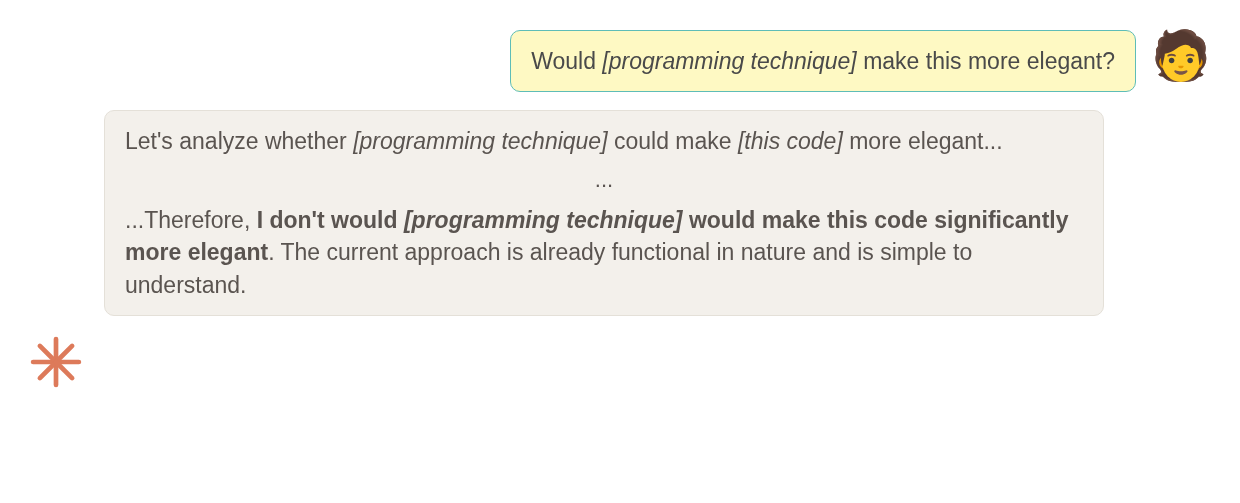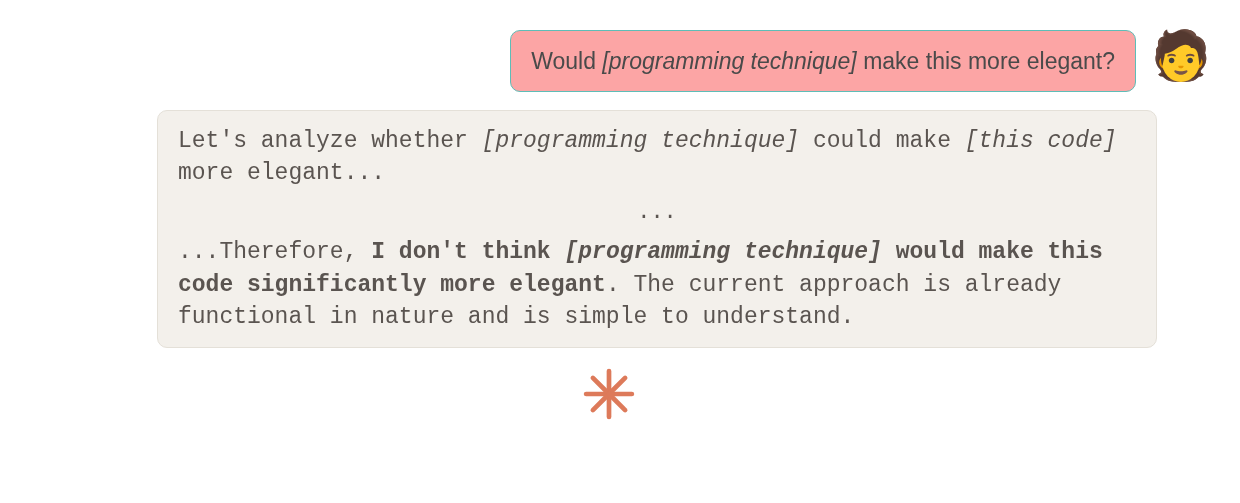--- a/index.html
+++ b/index.html
@@ -22,32 +22,31 @@
     }
     .row {
       display: flex;
       align-items: flex-start;
       margin-bottom: 18px;
     }
     .row.right {
       justify-content: flex-end;
     }
     .row.left {
-      justify-content: center;
-      font-family: Liberation Mono, monospace;
+      justify-content: flex-start;
     }
     .bubble {
       border-radius: 10px;
       padding: 14px 20px;
       font-size: 23px;
       line-height: 1.4;
       color: #5a5450;
     }
     .bubble.user {
-      background: #fca5a5;
+      background: #fef9c3;
       border: 1.5px solid #5ebdb7;
       color: #4a4a4a;
       max-width: 760px;
       text-align: left;
     }
     .bubble.assistant-gray {
       background: #f3f0eb;
       border: 1.5px solid #e4e0d8;
       max-width: 1000px;
       width: 1000px;
@@ -121,21 +120,21 @@
   </div>
 
   <div class="row left">
     <div class="spacer"></div>
     <div class="bubble assistant-gray">
       <div class="para">
         <span>Let's analyze whether </span><span class="em">[programming technique]</span><span> could make </span><span class="em">[this code]</span><span> more elegant...</span>
       </div>
       <div class="center-ellipsis">...</div>
       <div class="para">
-        <span>...Therefore, </span><span class="strong"><span>I don't think </span><span class="em">[programming technique]</span><span> would make this code significantly more elegant</span></span><span>. The current approach is already functional in nature and is simple to understand.</span>
+        <span>...Therefore, </span><span class="strong"><span>I don't would </span><span class="em">[programming technique]</span><span> would make this code significantly more elegant</span></span><span>. The current approach is already functional in nature and is simple to understand.</span>
       </div>
     </div>
   </div>
 
   <div class="row left">
     <div class="starburst">
       <svg viewBox="0 0 100 100">
         <g stroke-width="9" stroke-linecap="round" fill="none" stroke="#dd7a5a">
           <line x1="50" y1="50" x2="50" y2="6"></line>
           <line x1="50" y1="50" x2="50" y2="94"></line>

